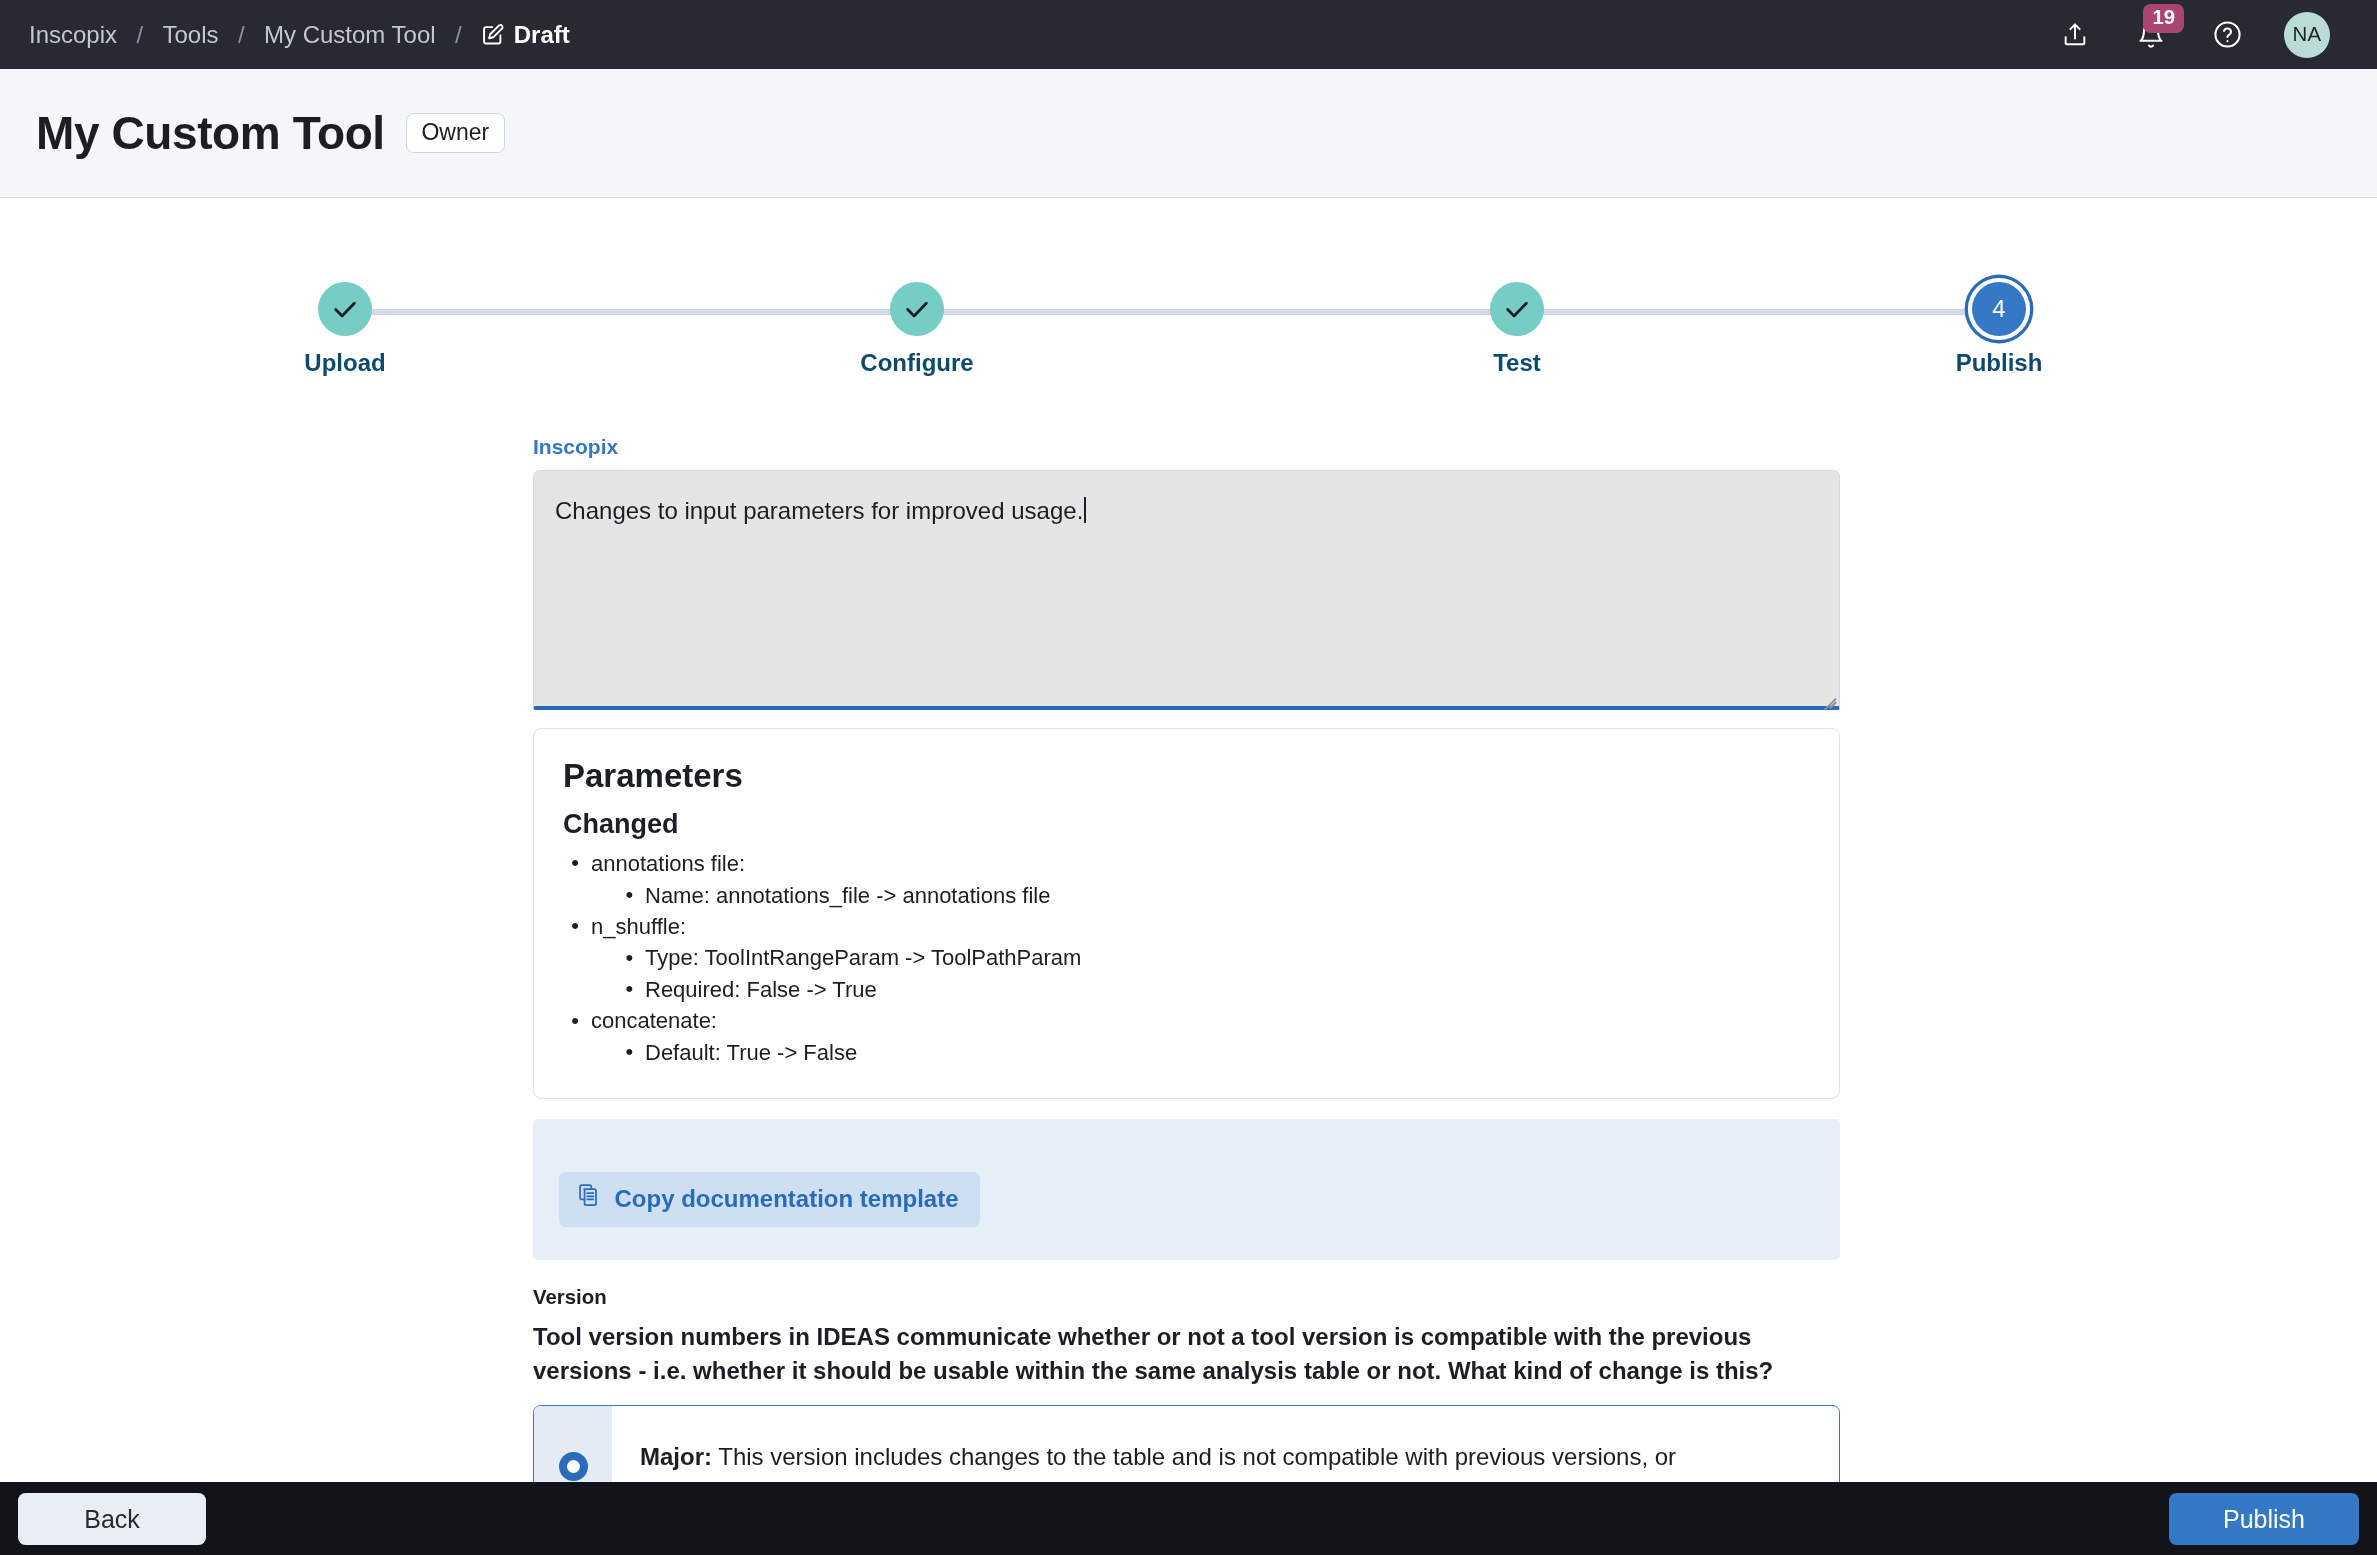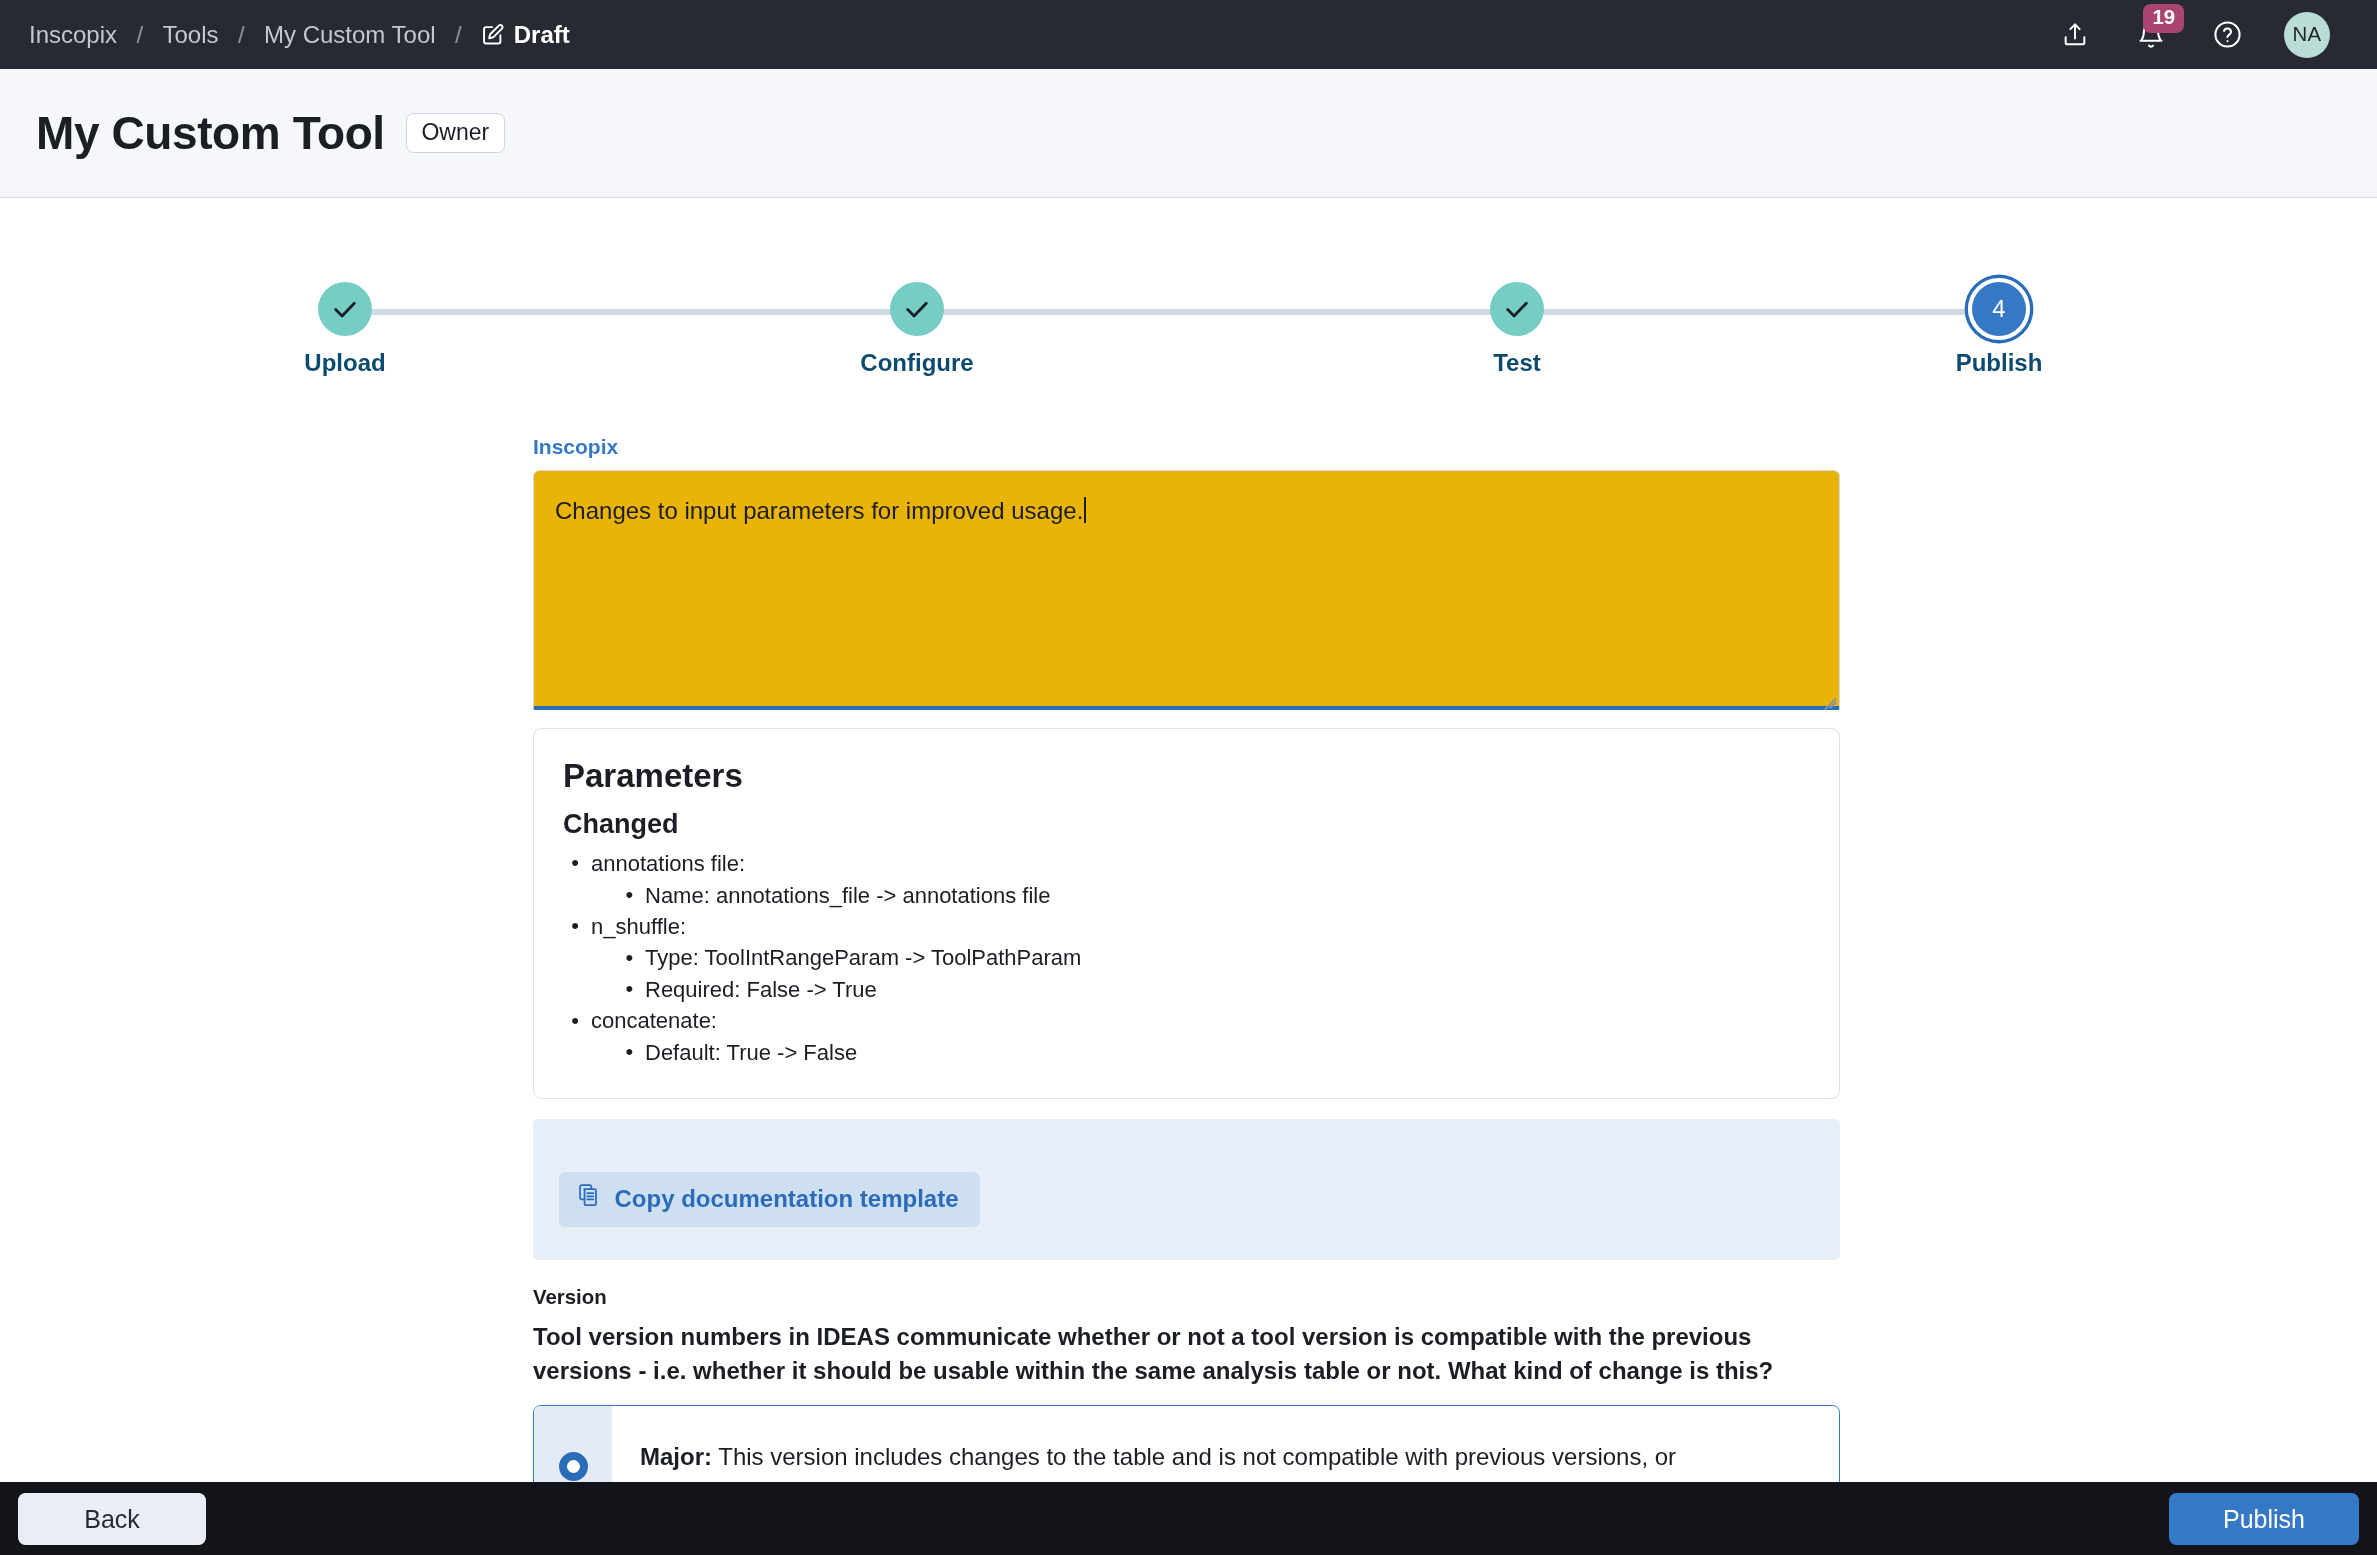--- a/index.html
+++ b/index.html
@@ -95,21 +95,21 @@
   #col { position: absolute; left: 533px; top: 435px; width: 1307px; }
 
   .field-label {
     font-size: 21px; font-weight: bold; color: #3578c6;
     margin-bottom: 10.6px;
   }
   #changelog-box {
     width: 1307px; height: 240px;
     border: 1.6px solid #d3d9e4; border-bottom: 4.1px solid #2b6cb8;
     border-radius: 6.5px 6.5px 2.5px 2.5px;
-    background: #eab308;
+    background: #e5e5e5;
     padding: 23px 21px;
     font-size: 24px; color: #1b1e25;
     position: relative;
     line-height: 1.4;
   }
   #changelog-text { display: inline; }
   #caret {
     display: inline-block; width: 1.6px; height: 26px;
     background: #1b1e25; vertical-align: -4.9px; margin-left: 0.8px;
   }

